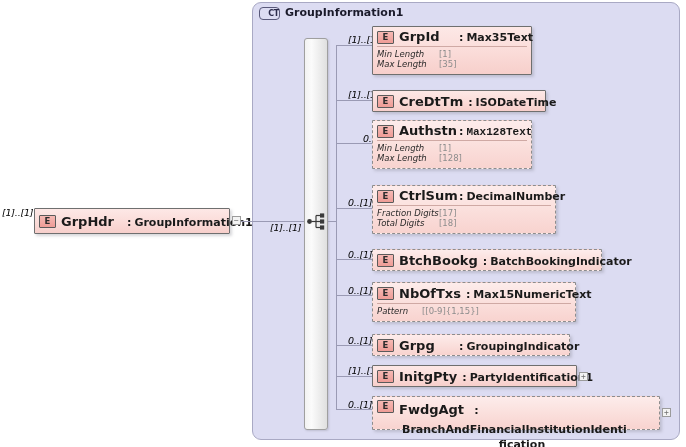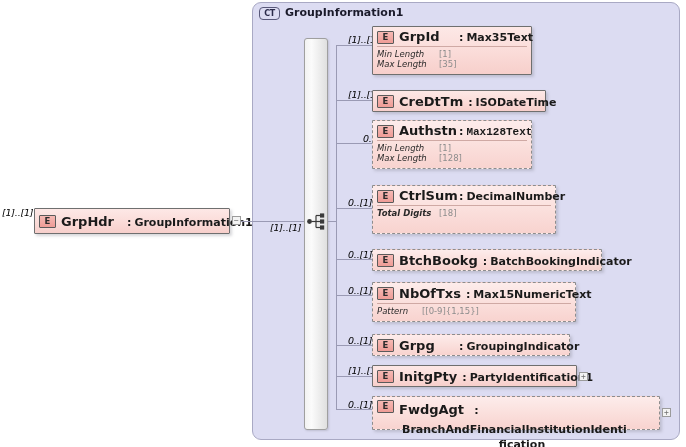--- a/index.html
+++ b/index.html
@@ -144,21 +144,21 @@
     box-shadow:1px 1px 2px rgba(110,110,120,.25);
   }
   .seqicon{position:absolute;}
 </style>
 </head>
 <body>
 
 <div class="canvas">
 
   <div class="ctbox" style="left:252px;top:2px;width:428px;height:438px;"></div>
-  <div class="ct-icon" style="left:259px;top:7px;">CT</div>
+  <div class="ct-icon" style="left:259px;top:7px;text-align:right;">CT</div>
   <div class="ct-title" style="left:285px;top:6px;">GroupInformation1</div>
 
   <div class="card" style="left:2px;top:207px;">[1]..[1]</div>
 
   <div class="elembox" style="left:34px;top:208px;width:196px;height:26px;">
     <div class="head" style="height:24px;">
       <span class="e-icon">E</span>
       <span class="nmwrap">
         <span class="nm" style="min-width:66px;display:inline-block;">GrpHdr</span>
         <span class="ty">:</span>
@@ -252,21 +252,25 @@
     <div class="head">
       <span class="e-icon">E</span>
       <span class="nmwrap">
         <span class="nm" style="min-width:60px;display:inline-block;">CtrlSum</span>
         <span class="ty">:</span>
         <span class="ty" style="margin-left:3px;">DecimalNumber</span>
       </span>
     </div>
     <div class="facets">
       <div class="facetrow">
-          <span class="fk" style="width:62px;display:inline-block;font-weight:bold;">Total Digits</span>
+          <span class="fk" style="width:62px;display:inline-block;">Fraction Digits</span>
+          <span class="fv">[17]</span>
+        </div>
+      <div class="facetrow">
+          <span class="fk" style="width:62px;display:inline-block;">Total Digits</span>
           <span class="fv">[18]</span>
         </div>
     </div>
   </div>
 
   <div class="hline" style="left:336px;top:259px;width:36px;"></div>
   <div class="card" style="left:348px;top:249px;">0..[1]</div>
   <div class="elembox optional" style="left:372px;top:249px;width:230px;height:22px;">
     <div class="head" style="height:20px;">
       <span class="e-icon">E</span>

